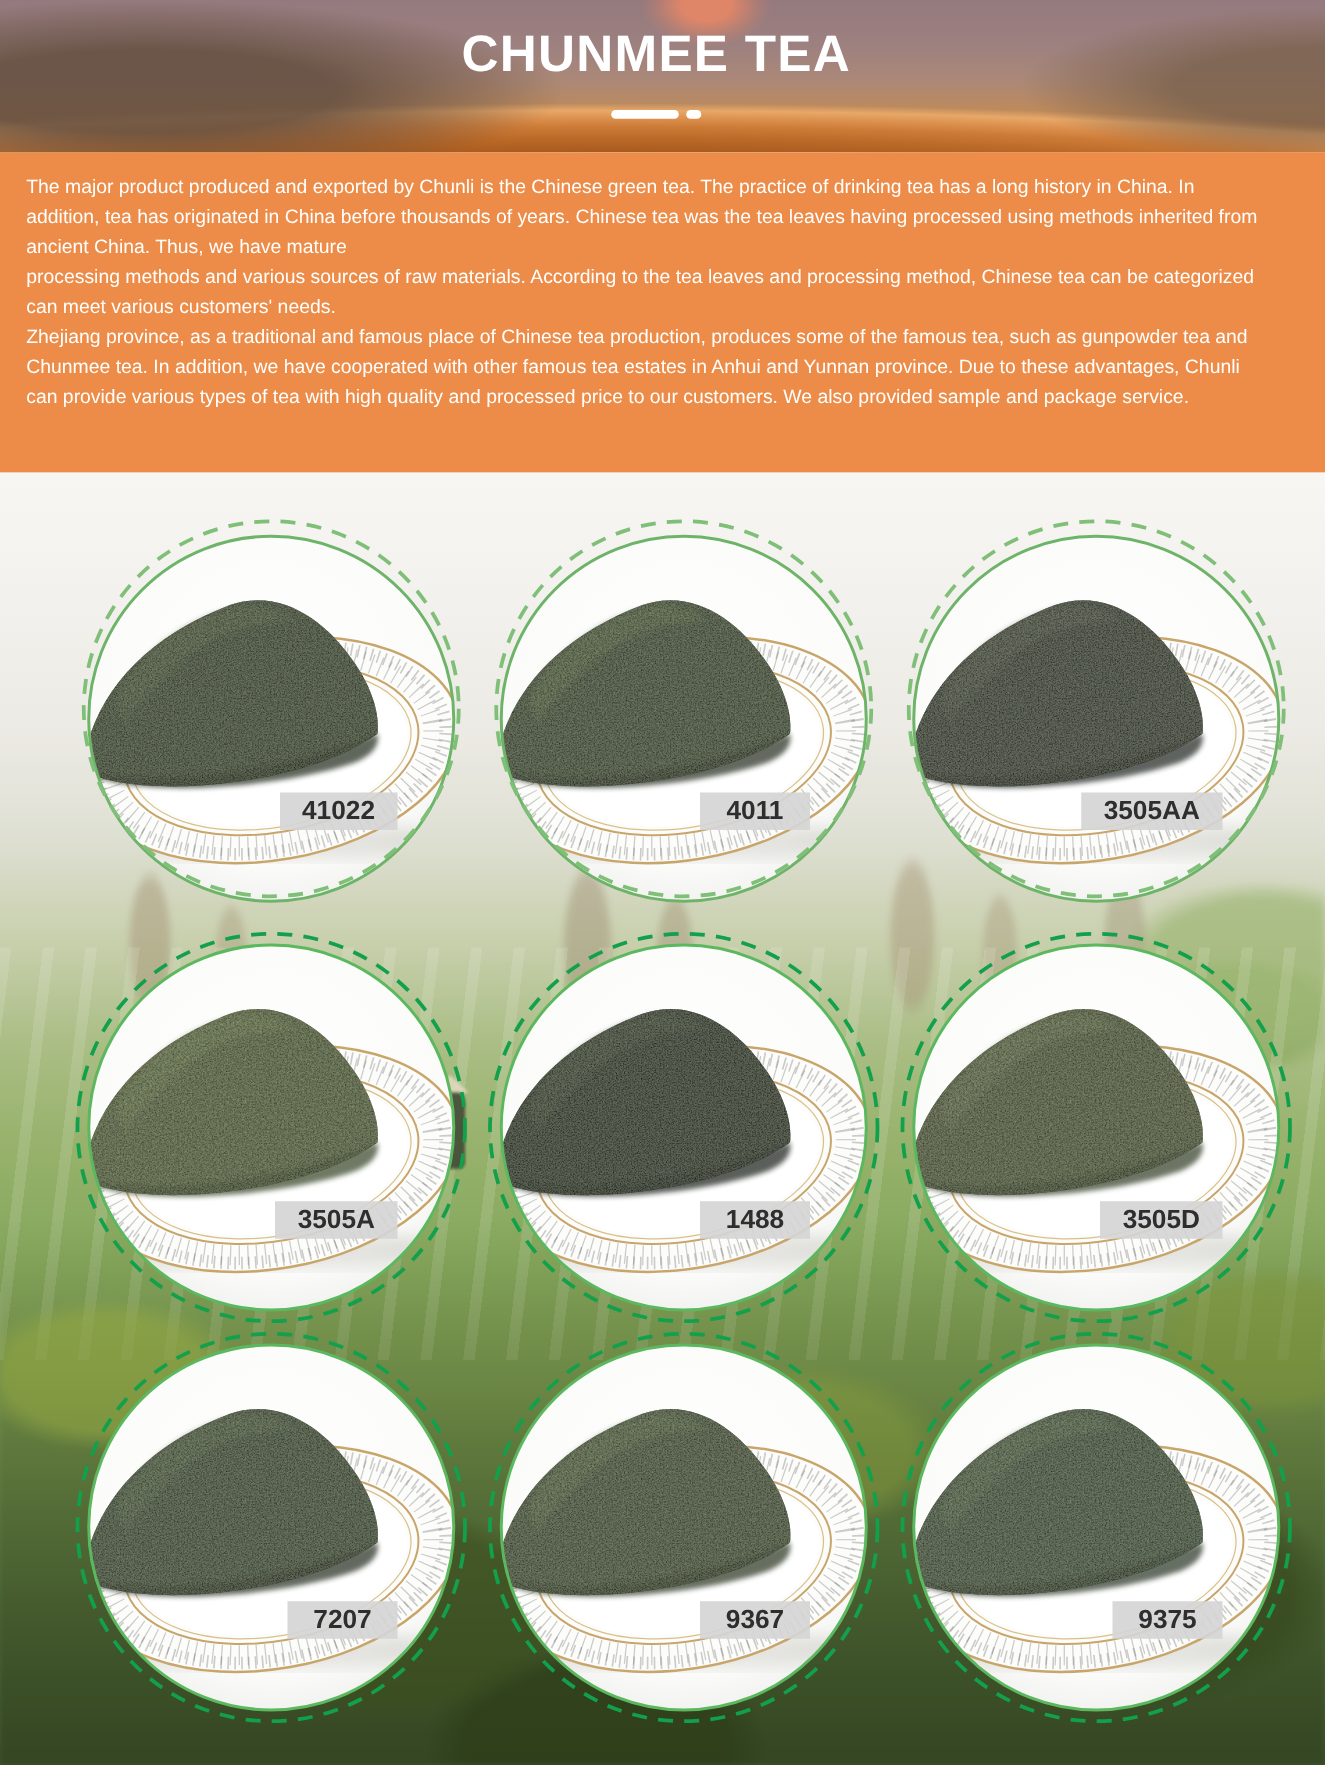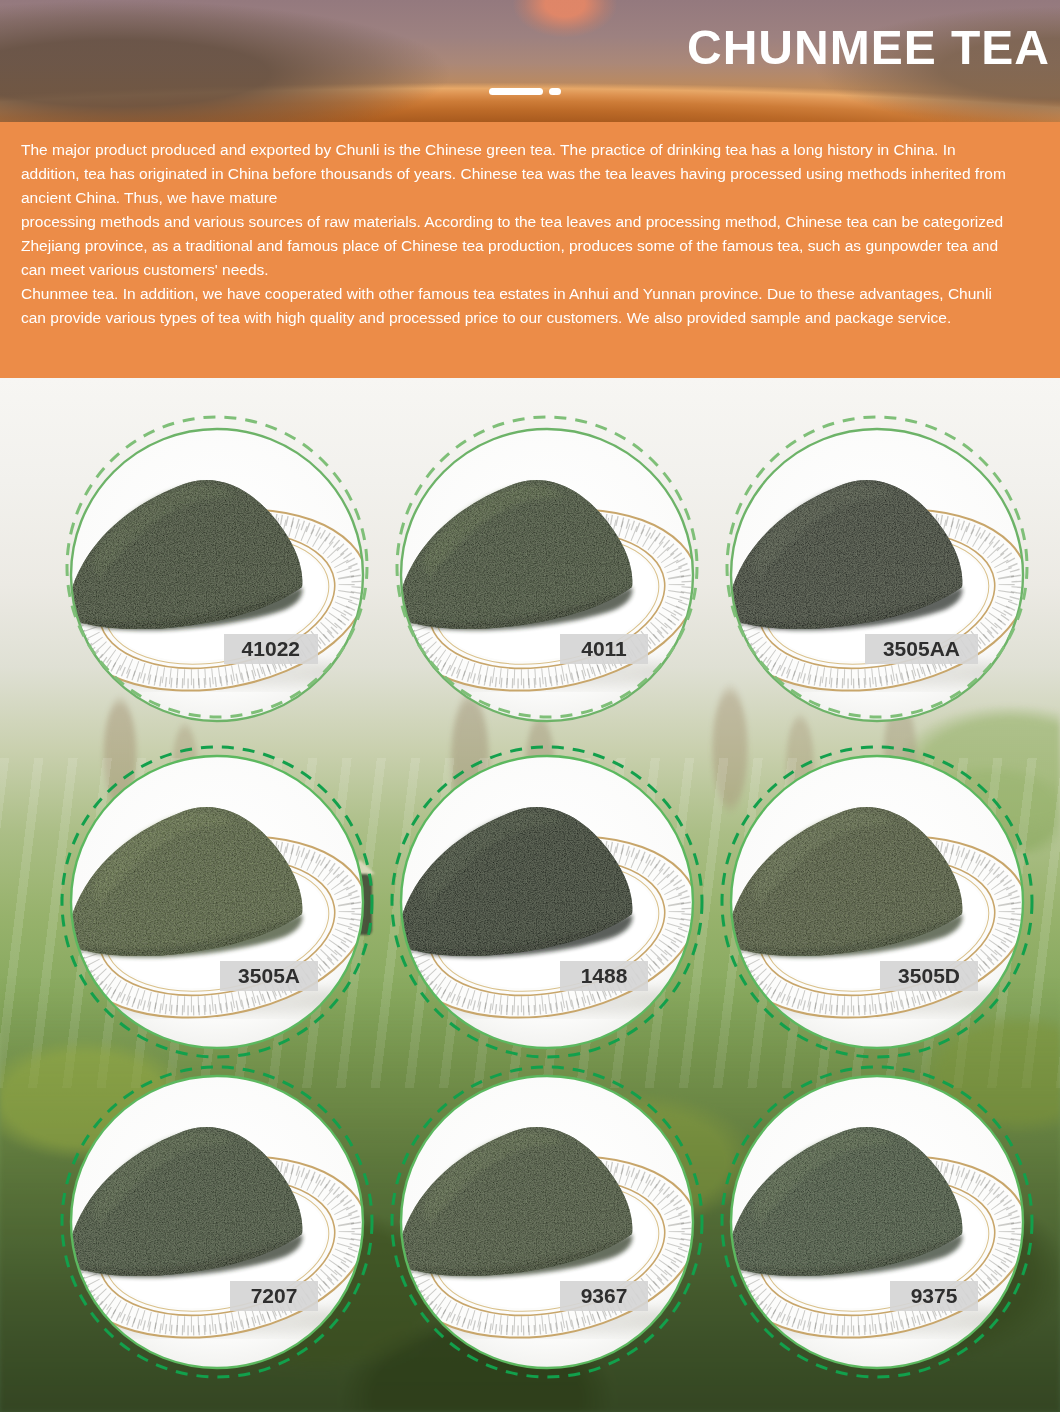--- a/index.html
+++ b/index.html
@@ -10,22 +10,22 @@
   .hero{position:absolute;left:0;top:0;width:1060px;height:122px;overflow:hidden;}
   .hero-bg{position:absolute;inset:0;
     background:
       radial-gradient(70px 45px at 565px 4px, rgba(236,136,100,.85) 0 28%, rgba(226,130,95,.28) 58%, transparent 75%),
       radial-gradient(45% 85% at 11% 60%, rgba(98,78,64,.85) 0 32%, rgba(98,78,64,.38) 55%, transparent 70%),
       radial-gradient(32% 70% at 100% 56%, rgba(120,96,76,.8) 0 35%, rgba(120,96,76,.32) 58%, transparent 72%),
       radial-gradient(120% 95% at 46% 138%, #a85a1e 0 40%, #bc6a28 50%, #cd7c38 58%, #dd9250 64%, #e7a868 69%, rgba(231,168,104,0) 74%),
       radial-gradient(60% 58% at 7% 118%, #b4601f 0 50%, rgba(180,96,31,0) 70%),
       radial-gradient(55% 52% at 96% 114%, #c06c28 0 48%, rgba(192,108,40,0) 68%),
       linear-gradient(180deg,#94797e 0%,#9d8180 30%,#ab8878 52%,#bd8a5c 72%,#c47f42 100%);}
-  .hero-title{position:absolute;left:0;top:20px;width:1050px;text-align:right;margin:0;
-    color:#fff;font-size:48px;font-weight:bold;letter-spacing:1px;}
+  .hero-title{position:absolute;left:0;top:20px;width:1050px;text-align:center;margin:0;
+    color:#fff;font-size:41px;font-weight:bold;letter-spacing:1px;}
   .underline{position:absolute;left:489px;top:88px;display:flex;gap:6px;align-items:center;}
   .underline .bar{display:block;width:54px;height:7px;border-radius:4px;background:#fff;}
   .underline .dot{display:block;width:12px;height:7px;border-radius:4px;background:#fff;}
 
   
   .intro{position:absolute;left:0;top:122px;width:1060px;height:256px;box-sizing:border-box;
          padding:16px 20px 16px 21px;}
   .iline{color:#fff;font-size:15.5px;line-height:24px;white-space:nowrap;}
 
   
@@ -111,22 +111,22 @@
       <span class="bar"></span>
       <span class="dot"></span>
     </div>
   </header>
 
   <section class="intro" id="intro" style="background: rgb(236, 140, 72);">
       <div class="iline">The major product produced and exported by Chunli is the Chinese green tea. The practice of drinking tea has a long history in China. In</div>
       <div class="iline">addition, tea has originated in China before thousands of years. Chinese tea was the tea leaves having processed using methods inherited from</div>
       <div class="iline">ancient China. Thus, we have mature</div>
       <div class="iline">processing methods and various sources of raw materials. According to the tea leaves and processing method, Chinese tea can be categorized</div>
+      <div class="iline">can meet various customers' needs.</div>
       <div class="iline">Zhejiang province, as a traditional and famous place of Chinese tea production, produces some of the famous tea, such as gunpowder tea and</div>
-      <div class="iline">can meet various customers' needs.</div>
       <div class="iline">Chunmee tea. In addition, we have cooperated with other famous tea estates in Anhui and Yunnan province. Due to these advantages, Chunli</div>
       <div class="iline">can provide various types of tea with high quality and processed price to our customers. We also provided sample and package service.</div>
     </section>
 
   <section class="gallery">
     <div class="bg-base"></div>
     <div class="bg-trees"></div>
     <div class="bg-rows"></div>
     <div class="bg-leaves"></div>
     <div class="farmer">

